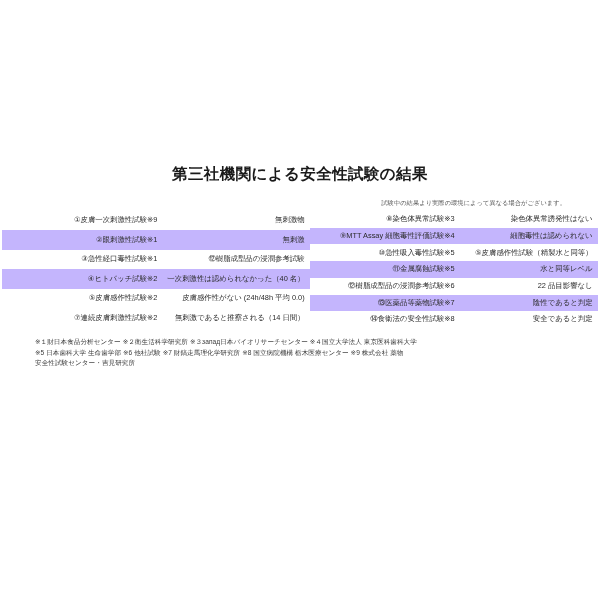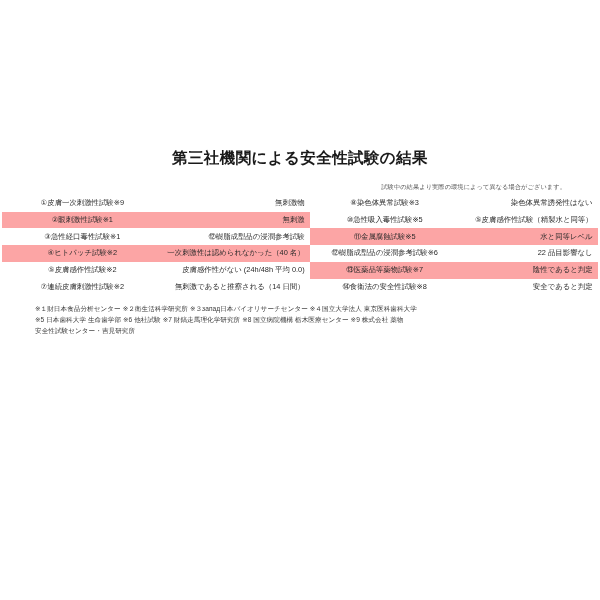--- a/index.html
+++ b/index.html
@@ -25,21 +25,21 @@
     left: 0;
     top: 148px;
     width: 600px;
   }
   .title {
     text-align: center;
     font-size: 15.5px;
     font-weight: bold;
     letter-spacing: 0.4px;
     color: #1a1a1a;
-    margin: 0 0 14px 0;
+    margin: 16px 0 14px 0;
   }
   .note-top {
     text-align: right;
     font-size: 6.2px;
     color: #555;
     padding-right: 34px;
     margin-bottom: 3px;
     letter-spacing: 0.1px;
   }
   .table-wrap {
@@ -53,35 +53,35 @@
   }
   table.spec td {
     font-size: 7.4px;
     padding: 4.1px 5px;
     line-height: 1.15;
     color: #2a2a2a;
     white-space: nowrap;
     vertical-align: middle;
   }
   td.label {
-    text-align: center;
+    text-align: right;
     margin-left: 12px;
   }
   td.value {
     text-align: right;
   }
   .left-col td.label { width: 150px; }
   .left-col td.value { width: 122px; }
   .right-col td.label { width: 140px; }
   .right-col td.value { width: 128px; text-align: right; }
   tr.odd td {
     background: #ffffff;
   }
   tr.even td {
-    background: #fca5a5;
+    background: #c4b5fd;
   }
   .footnotes {
     margin: 9px auto 0 auto;
     width: 530px;
     font-size: 6.6px;
     line-height: 1.62;
     color: #3a3a3a;
     letter-spacing: 0.05px;
   }
   .footnotes div { white-space: normal; }
@@ -126,20 +126,24 @@
           </tr>
         </tbody>
       </table>
 
       <table class="spec right-col">
         <tbody>
           <tr class="odd">
             <td class="label">⑧染色体異常試験※3</td>
             <td class="value">染色体異常誘発性はない</td>
           </tr>
+          <tr class="even">
+            <td class="label">⑨MTT Assay 細胞毒性評価試験※4</td>
+            <td class="value">細胞毒性は認められない</td>
+          </tr>
           <tr class="odd">
             <td class="label">⑩急性吸入毒性試験※5</td>
             <td class="value">⑤皮膚感作性試験（精製水と同等）</td>
           </tr>
           <tr class="even">
             <td class="label">⑪金属腐蝕試験※5</td>
             <td class="value">水と同等レベル</td>
           </tr>
           <tr class="odd">
             <td class="label">⑫樹脂成型品の浸潤参考試験※6</td>

